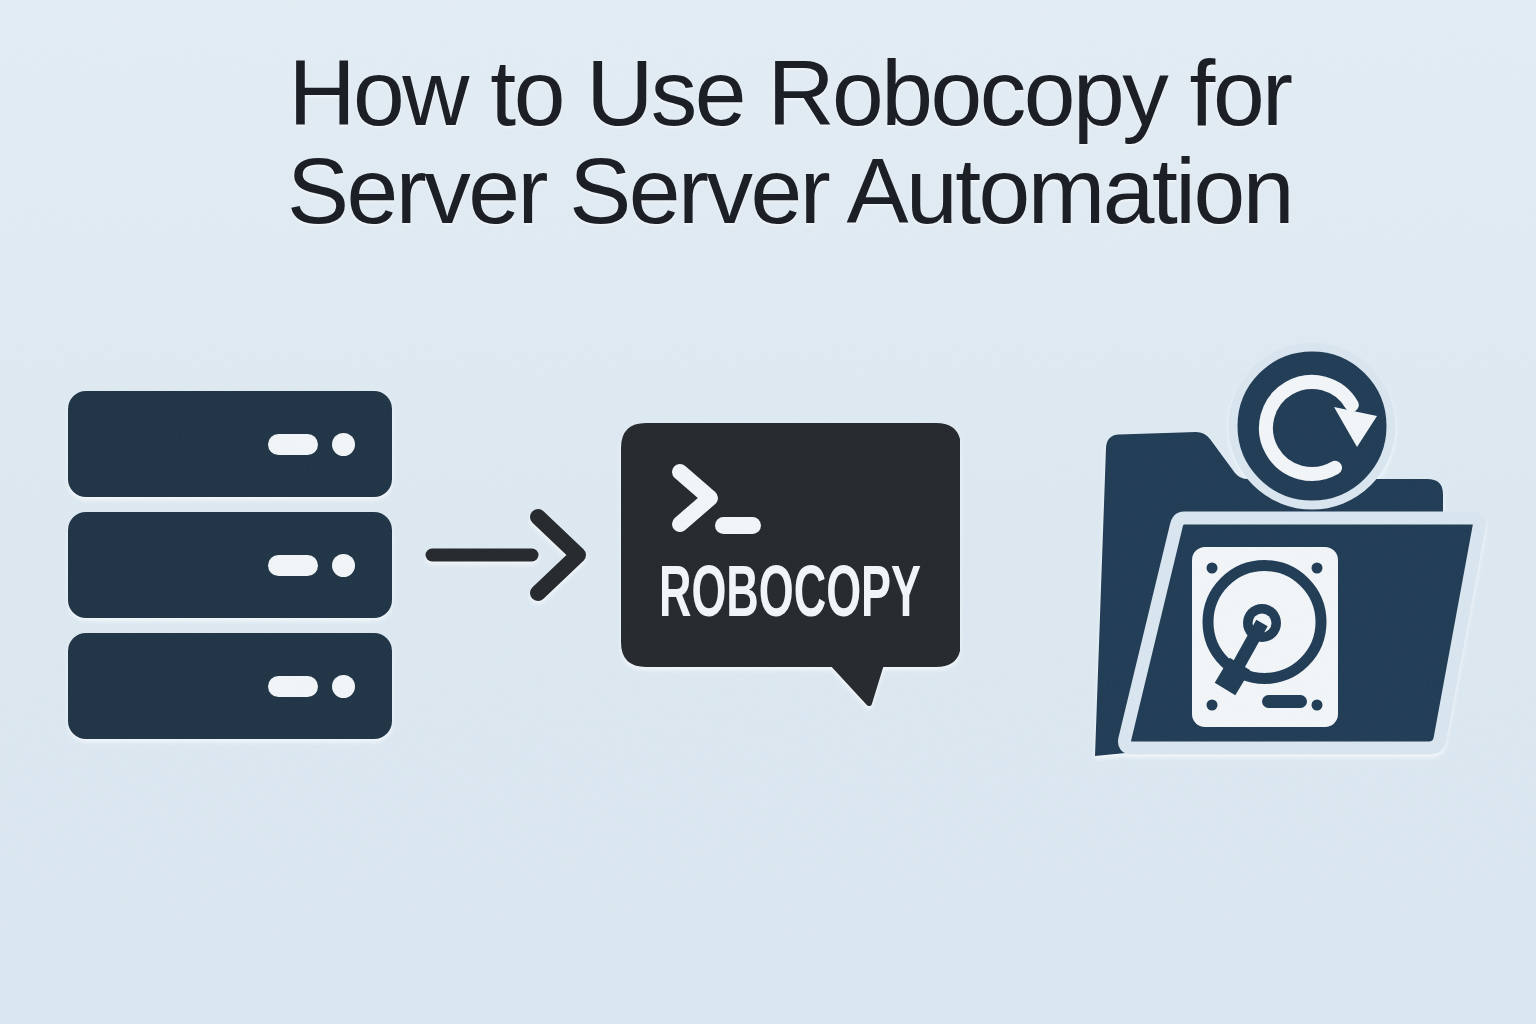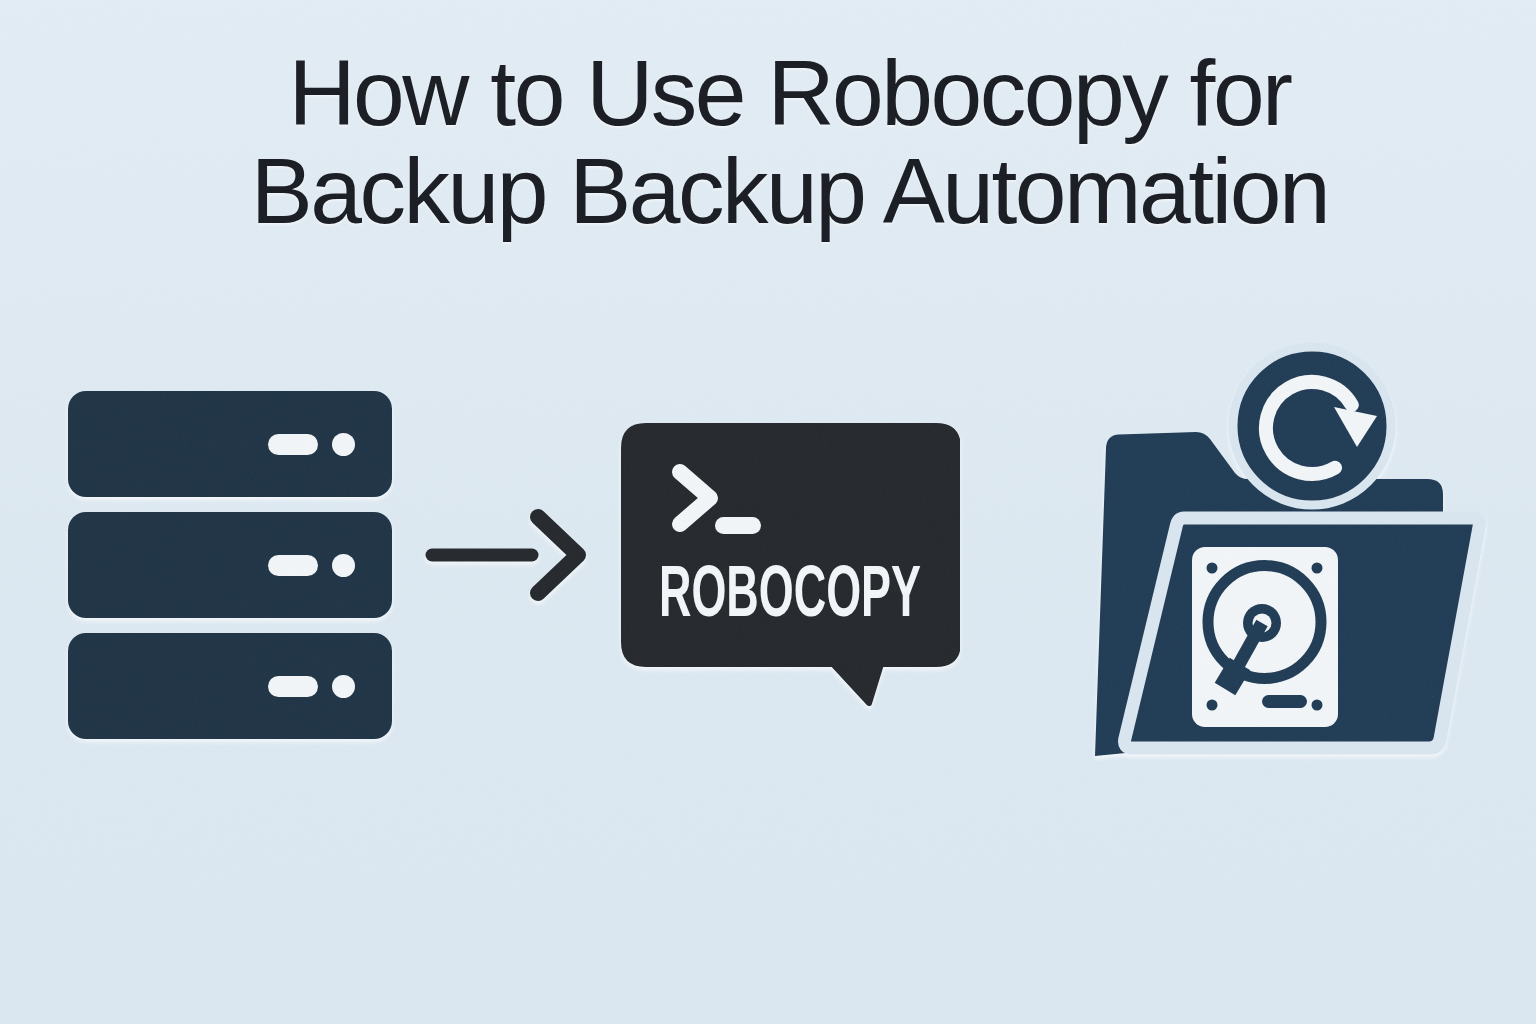--- a/index.html
+++ b/index.html
@@ -48,21 +48,21 @@
     fill: var(--icon_white, #f2f6f9);
   }
 </style>
 </head>
 <body>
 
 <div class="canvas">
 
   <h1 class="title">
     <span>How to Use Robocopy for</span>
-    <span>Backup Backup Automation</span>
+    <span>Server Server Automation</span>
   </h1>
 
   <svg id="server-stack" class="icon-svg" width="340" height="370" viewBox="0 0 340 370">
     <g>
       <rect class="f-server" x="8" y="8" width="324" height="106" rx="18"></rect>
       <rect class="f-white" x="208" y="51" width="50" height="21" rx="10.5"></rect>
       <circle class="f-white" cx="283.5" cy="61.5" r="11.5"></circle>
     </g>
     <g>
       <rect class="f-server" x="8" y="129" width="324" height="106" rx="18"></rect>

